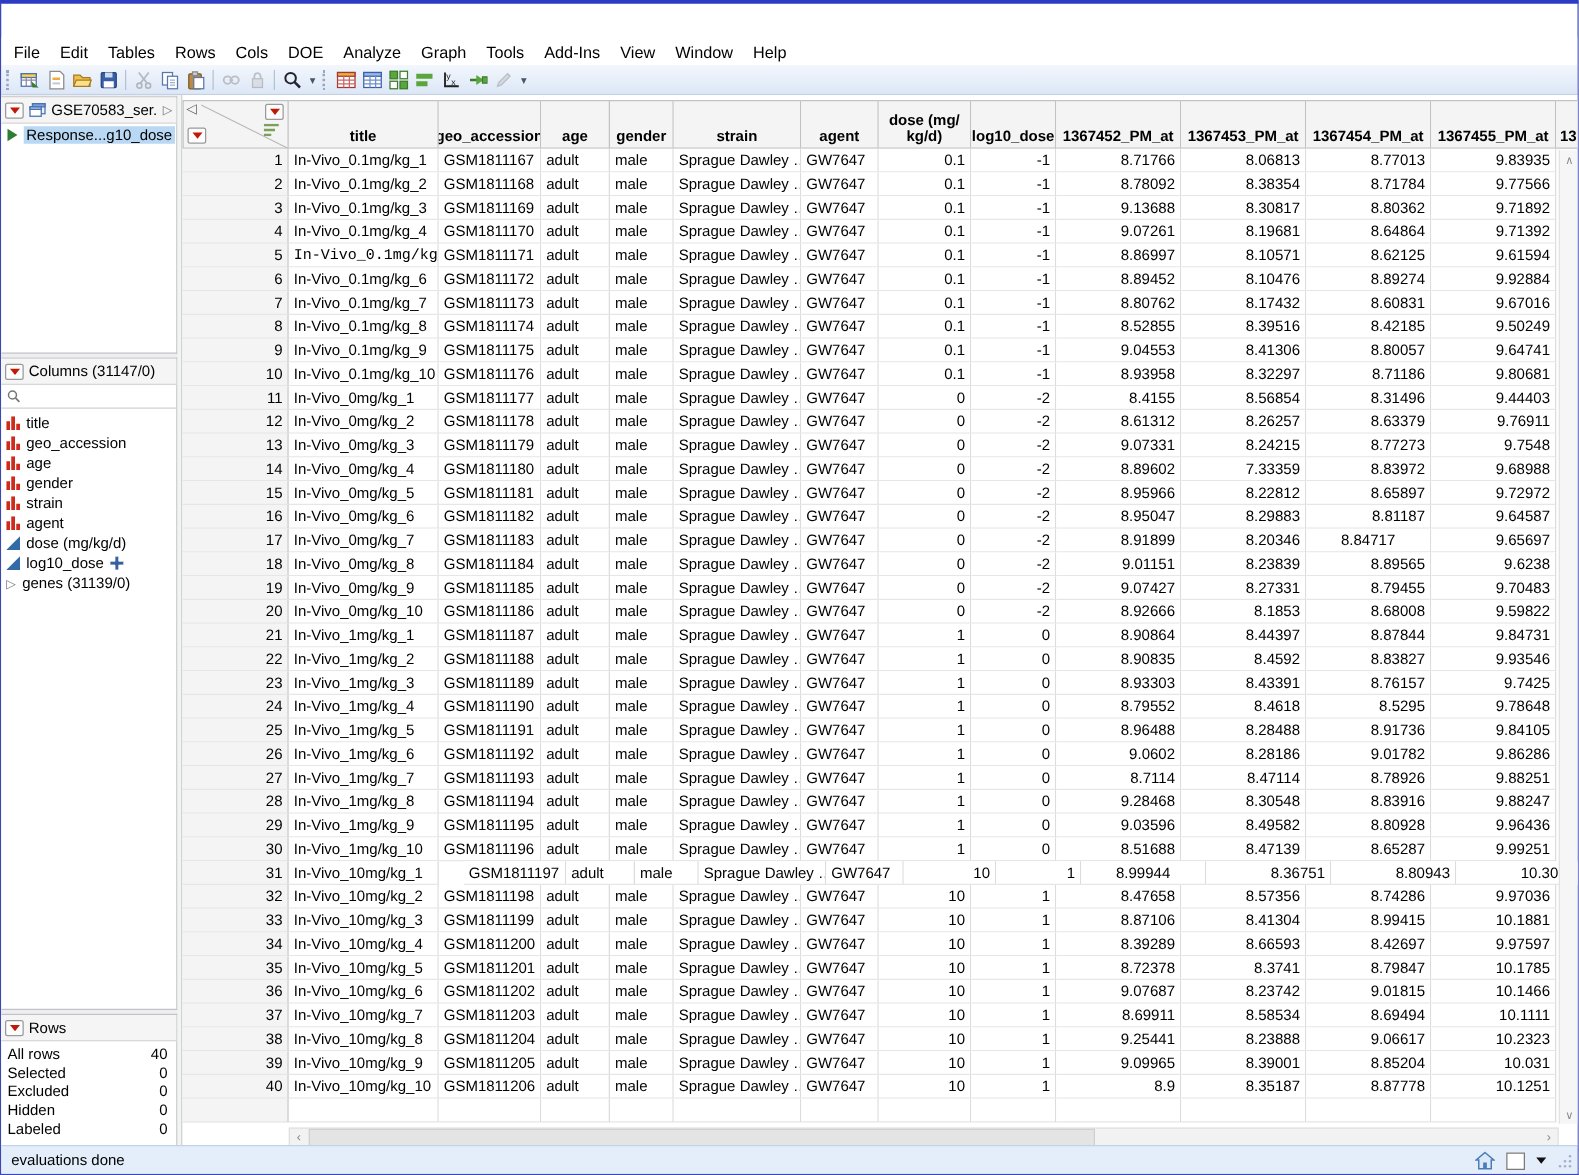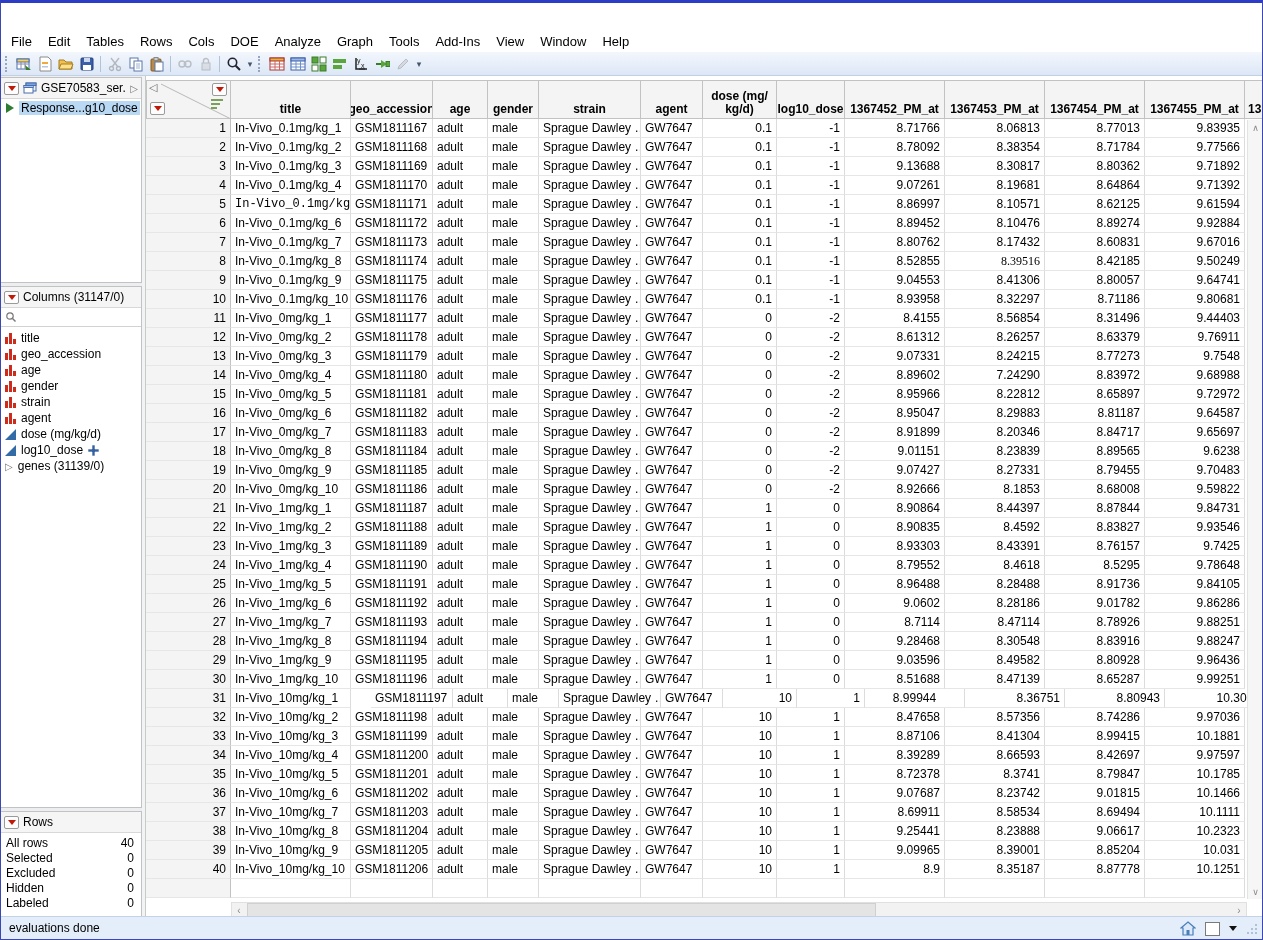--- a/index.html
+++ b/index.html
@@ -553,21 +553,21 @@
             <div class="cell rowhead" style="width: 85px;">8</div>
             <div class="cell txt" style="width: 120px;">In-Vivo_0.1mg/kg_8</div>
             <div class="cell txt" style="width: 82px;">GSM1811174</div>
             <div class="cell txt" style="width: 55px;">adult</div>
             <div class="cell txt" style="width: 51px;">male</div>
             <div class="cell txt" style="width: 102px;">Sprague Dawley …</div>
             <div class="cell txt" style="width: 62px;">GW7647</div>
             <div class="cell num" style="width: 74px;">0.1</div>
             <div class="cell num" style="width: 68px;">-1</div>
             <div class="cell num" style="width: 100px;">8.52855</div>
-            <div class="cell num" style="width: 100px; font-family: Liberation Serif, serif;">8.39516</div>
+            <div class="cell num" style="width: 100px;">8.39516</div>
             <div class="cell num" style="width: 100px;">8.42185</div>
             <div class="cell num" style="width: 100px;">9.50249</div>
           </div>
           <div class="trow">
             <div class="cell rowhead" style="width: 85px;">9</div>
             <div class="cell txt" style="width: 120px;">In-Vivo_0.1mg/kg_9</div>
             <div class="cell txt" style="width: 82px;">GSM1811175</div>
             <div class="cell txt" style="width: 55px;">adult</div>
             <div class="cell txt" style="width: 51px;">male</div>
             <div class="cell txt" style="width: 102px;">Sprague Dawley …</div>
@@ -643,21 +643,21 @@
             <div class="cell rowhead" style="width: 85px;">14</div>
             <div class="cell txt" style="width: 120px;">In-Vivo_0mg/kg_4</div>
             <div class="cell txt" style="width: 82px;">GSM1811180</div>
             <div class="cell txt" style="width: 55px;">adult</div>
             <div class="cell txt" style="width: 51px;">male</div>
             <div class="cell txt" style="width: 102px;">Sprague Dawley …</div>
             <div class="cell txt" style="width: 62px;">GW7647</div>
             <div class="cell num" style="width: 74px;">0</div>
             <div class="cell num" style="width: 68px;">-2</div>
             <div class="cell num" style="width: 100px;">8.89602</div>
-            <div class="cell num" style="width: 100px;">7.24290</div>
+            <div class="cell num" style="width: 100px;">7.33359</div>
             <div class="cell num" style="width: 100px;">8.83972</div>
             <div class="cell num" style="width: 100px;">9.68988</div>
           </div>
           <div class="trow">
             <div class="cell rowhead" style="width: 85px;">15</div>
             <div class="cell txt" style="width: 120px;">In-Vivo_0mg/kg_5</div>
             <div class="cell txt" style="width: 82px;">GSM1811181</div>
             <div class="cell txt" style="width: 55px;">adult</div>
             <div class="cell txt" style="width: 51px;">male</div>
             <div class="cell txt" style="width: 102px;">Sprague Dawley …</div>
@@ -689,21 +689,21 @@
             <div class="cell txt" style="width: 120px;">In-Vivo_0mg/kg_7</div>
             <div class="cell txt" style="width: 82px;">GSM1811183</div>
             <div class="cell txt" style="width: 55px;">adult</div>
             <div class="cell txt" style="width: 51px;">male</div>
             <div class="cell txt" style="width: 102px;">Sprague Dawley …</div>
             <div class="cell txt" style="width: 62px;">GW7647</div>
             <div class="cell num" style="width: 74px;">0</div>
             <div class="cell num" style="width: 68px;">-2</div>
             <div class="cell num" style="width: 100px;">8.91899</div>
             <div class="cell num" style="width: 100px;">8.20346</div>
-            <div class="cell num" style="width: 100px;">8.84717</div>
+            <div class="cell num" style="width: 100px; text-align: center;">8.84717</div>
             <div class="cell num" style="width: 100px;">9.65697</div>
           </div>
           <div class="trow">
             <div class="cell rowhead" style="width: 85px;">18</div>
             <div class="cell txt" style="width: 120px;">In-Vivo_0mg/kg_8</div>
             <div class="cell txt" style="width: 82px;">GSM1811184</div>
             <div class="cell txt" style="width: 55px;">adult</div>
             <div class="cell txt" style="width: 51px;">male</div>
             <div class="cell txt" style="width: 102px;">Sprague Dawley …</div>
             <div class="cell txt" style="width: 62px;">GW7647</div>

